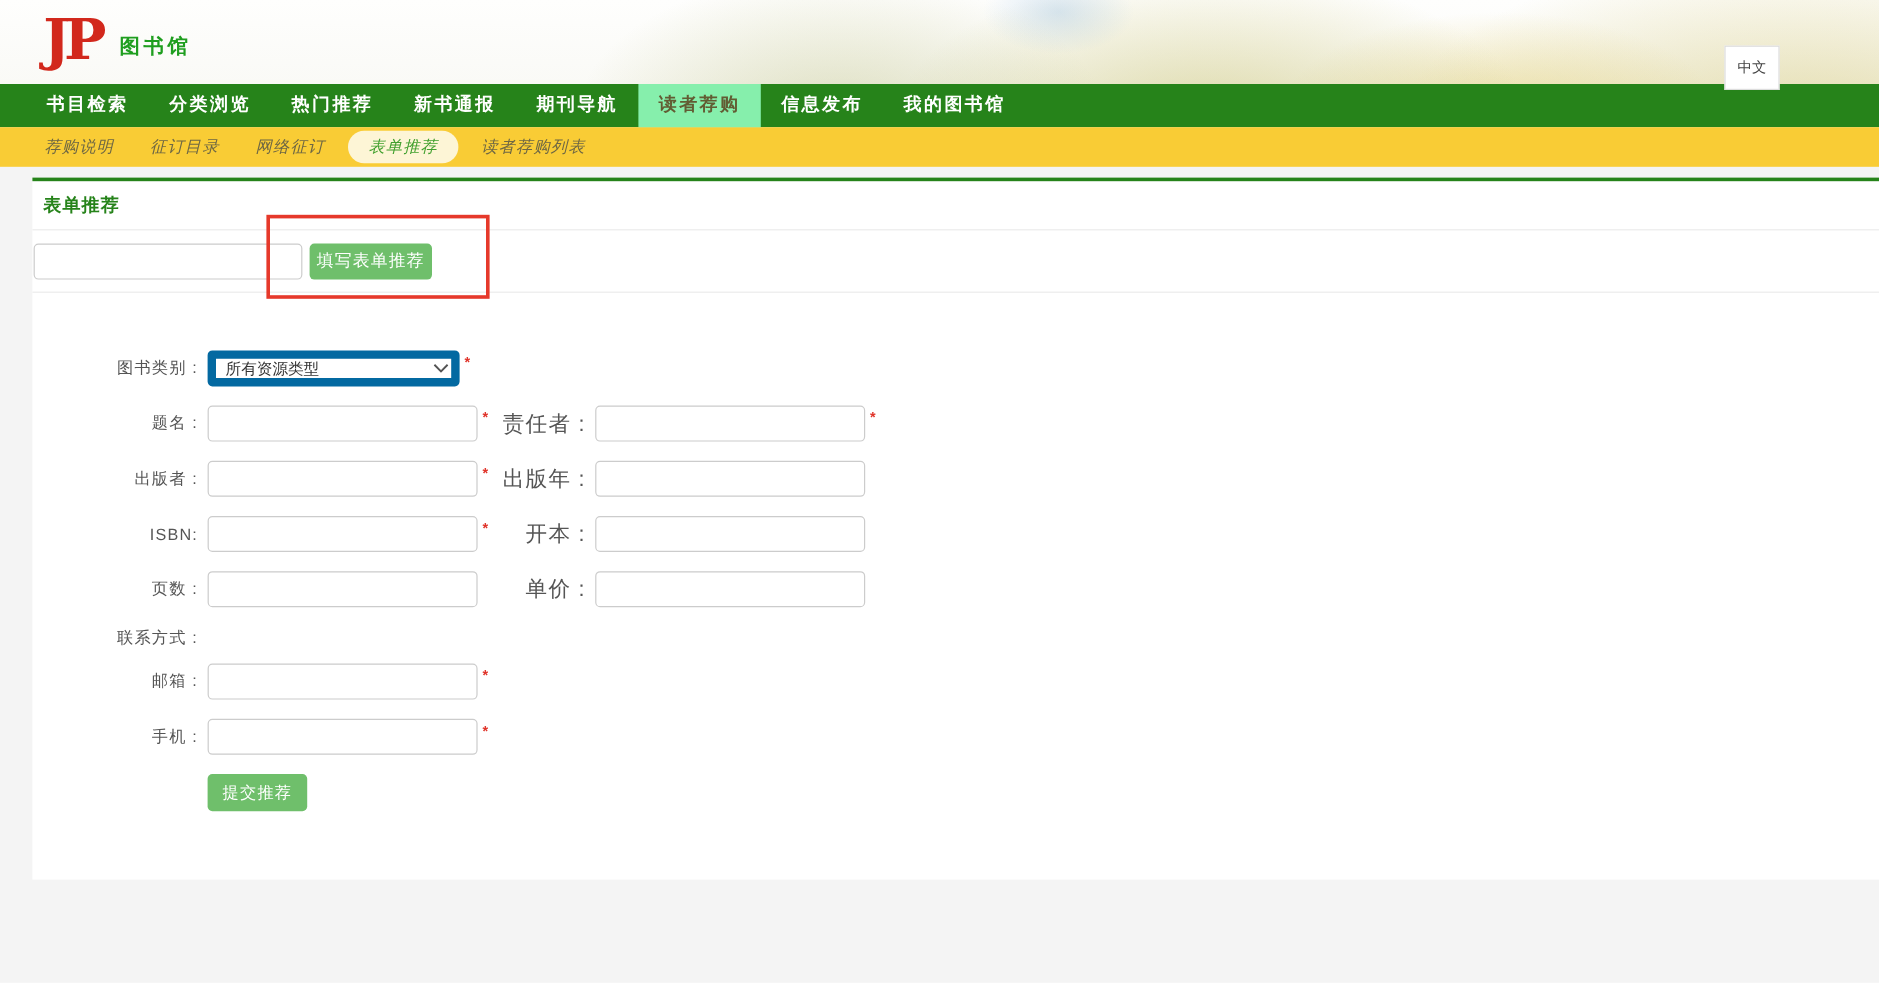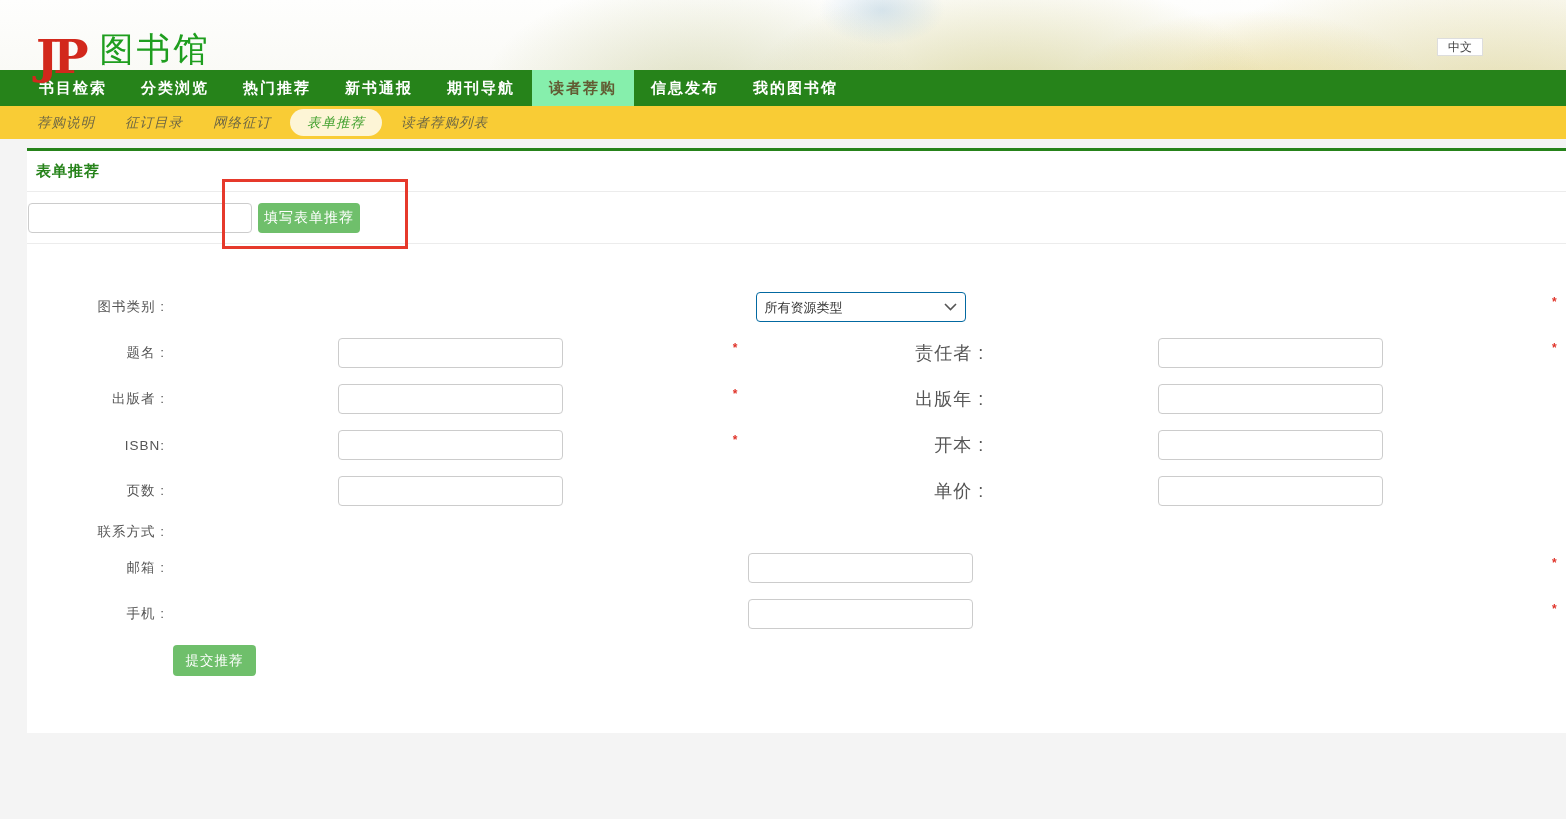--- a/index.html
+++ b/index.html
@@ -19,29 +19,29 @@
       radial-gradient(340px 190px at 700px 100px, rgba(168,172,92,.35), transparent 65%),
       radial-gradient(430px 210px at 1010px 105px, rgba(188,180,80,.48), transparent 62%),
       radial-gradient(310px 150px at 1250px 100px, rgba(226,205,108,.55), transparent 60%),
       radial-gradient(520px 240px at 1500px 115px, rgba(203,188,92,.50), transparent 65%),
       linear-gradient(180deg,#fefefd,#fafaf6);
   }
   .logo-wrap { position:absolute; left:36px; top:6px; display:flex; align-items:center; }
   .logo-jp {
     font-family:"DejaVu Serif", serif;
     font-weight:bold; font-size:47px; line-height:56px;
-    color:#d2281c; letter-spacing:-5px;margin-top:23px;
+    color:#d2281c; letter-spacing:-5px;
   }
   .site-name {
     margin-left:16px; margin-top:8px;
-    font-size:34px; font-weight:normal; color:#1f9e1f; letter-spacing:3px;
+    font-size:17px; font-weight:bold; color:#1f9e1f; letter-spacing:3px;
   }
   .lang-btn {
     position:absolute; top:38px; left:1437px;
-    width:46px; height:18px;
+    width:46px; height:37px;
     background:#fff; border:1px solid #ddd;
     font-size:12px; color:#444;
     display:flex; align-items:center; justify-content:center;
   }
 
   
   .nav {
     height:36px; background:#26831a;
     display:flex; padding-left:22px;text-align:right;
   }
@@ -93,34 +93,34 @@
   }
   .btn-green {
     background:#6fbf6b; color:#fff; border:none; border-radius:4px;
     font-size:14px; letter-spacing:1px; cursor:pointer;
     font-family:"Liberation Sans", sans-serif;
   }
   .fill-btn { margin-left:6px; width:102px; height:30px; }
 
   
   .form-area { padding-top:48px; }
-  .frow { display:flex; align-items:center; height:30px; margin-bottom:16px;justify-content:space-between; }
+  .frow { display:flex; align-items:center; height:30px; margin-bottom:16px; }
   .lbl {
     width:138px; text-align:right; flex:none;
     font-size:13.5px; color:#555; letter-spacing:1px;
   }
   .inp {
     margin-left:8px; width:225px; height:30px; flex:none;
     border:1px solid #ccc; border-radius:4px;
     padding:0 8px; font-size:13px; outline:none;
   }
   .selwrap { position:relative; margin-left:8px; flex:none; }
   .sel {
     width:210px; height:30px;
-    border:1px solid #0369a1; border-radius:4px;
+    border:7px solid #0369a1; border-radius:4px;
     padding:0 26px 0 8px; font-size:13px; color:#333;
     appearance:none; -webkit-appearance:none; background:#fff; outline:none;
     font-family:"Liberation Sans", sans-serif;
   }
   .chev { position:absolute; right:9px; top:11px; pointer-events:none; }
   .star {
     width:14px; flex:none; margin-left:4px;
     color:#e0342a; font-size:12px; font-weight:bold;
     align-self:flex-start; padding-top:3px;
   }

